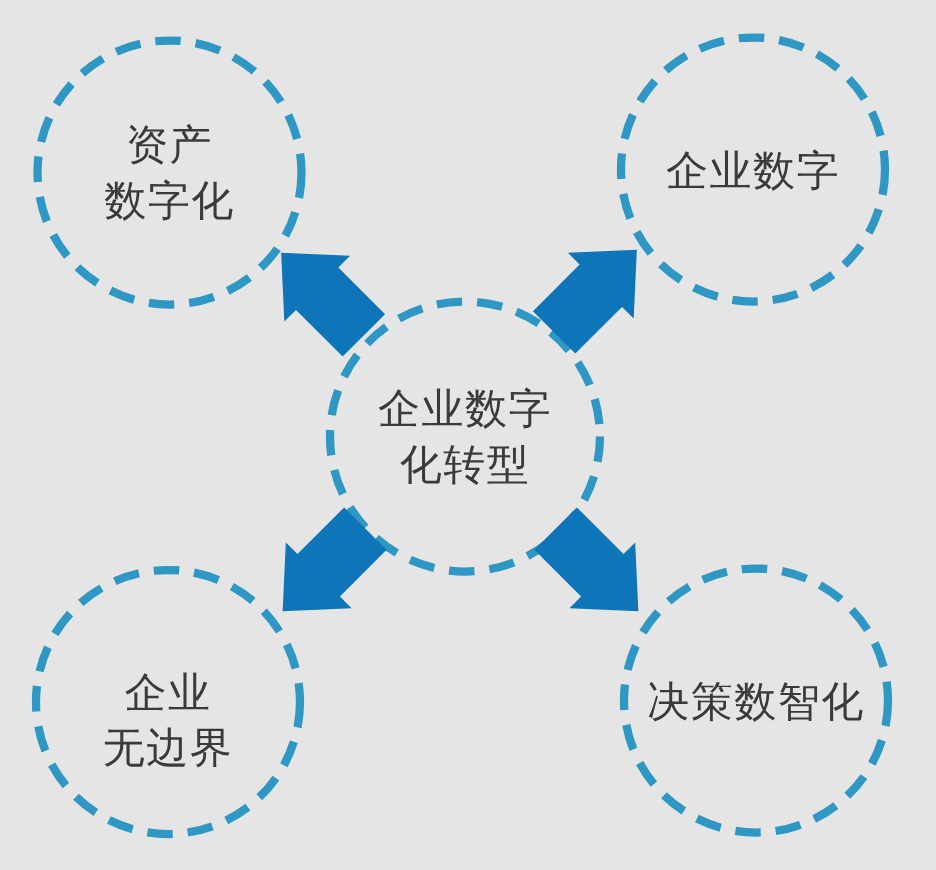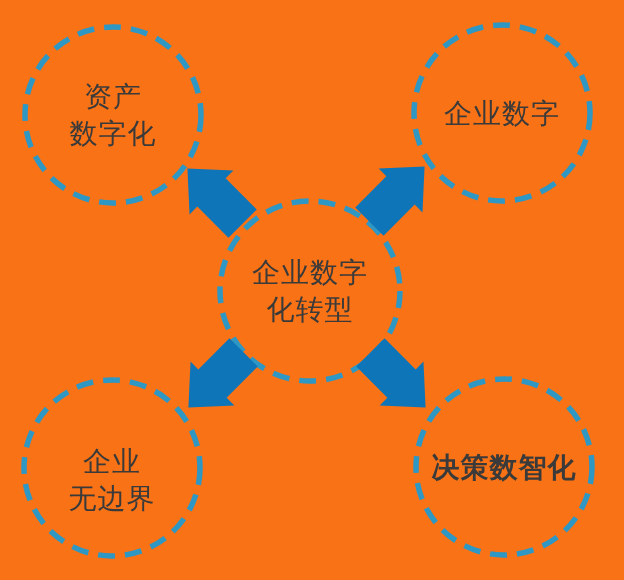--- a/index.html
+++ b/index.html
@@ -4,21 +4,21 @@
 <style>
   html, body {
     margin: 0;
     padding: 0;
     background: #ffffff;
   }
   .canvas {
     position: relative;
     width: 624px;
     height: 580px;
-    background: #f97316;
+    background: #e5e5e5;
     overflow: hidden;
     font-family: "Liberation Sans", "DejaVu Sans", sans-serif;
   }
   .diagram-svg {
     position: absolute;
     left: 0;
     top: 0;
     width: 624px;
     height: 580px;
   }
@@ -40,21 +40,21 @@
   .node-label {
     font-size: 28px;
     line-height: 37px;
     white-space: pre-line;
     color: #3a3a3a;
     letter-spacing: 1px;
   }
   .node-tl { left: 23px;  top: 25px;  }
   .node-tr { left: 412px; top: 23px;  }
   .node-bl { left: 22px;  top: 390px; }
-  .node-br { left: 414px; top: 377px; font-weight: bold; }
+  .node-br { left: 414px; top: 377px; }
   .node-c  { left: 220px; top: 201px; }
 </style>
 </head>
 <body>
 
 <div class="canvas">
 
   <svg class="diagram-svg" viewBox="0 0 624 580" xmlns="http://www.w3.org/2000/svg">
 
     <circle class="dashed-circle" cx="113" cy="115" r="88" stroke="#2e97c3"></circle>

